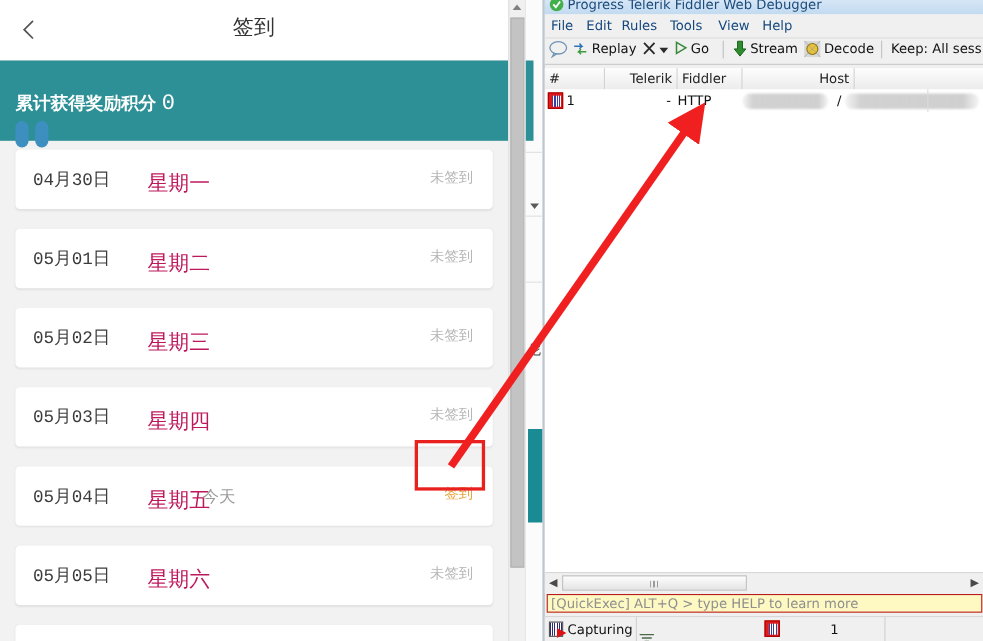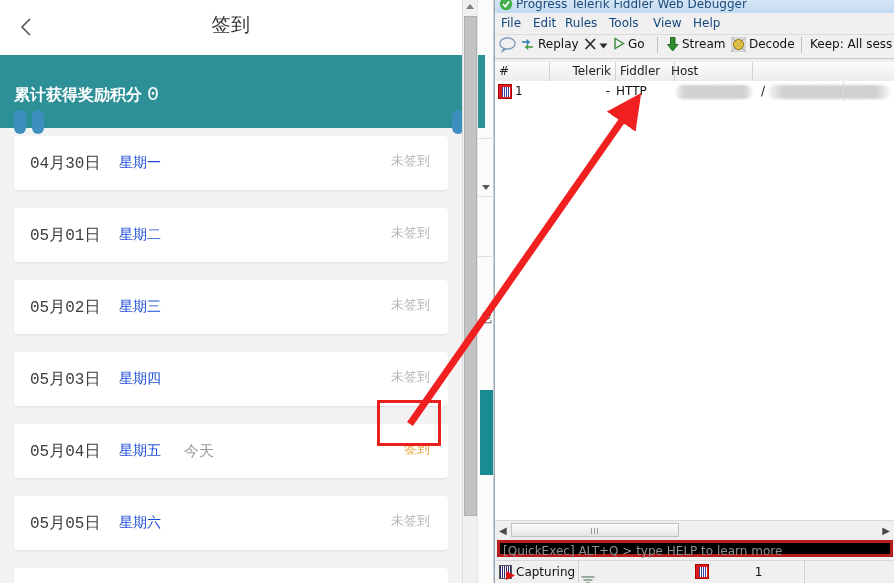--- a/index.html
+++ b/index.html
@@ -51,20 +51,21 @@
   }
 
   
   #reward-banner {
     position: absolute;
     left: 0; top: 55px;
     width: 500px; height: 73px;
     background: #2e9097;
     color: #ffffff;
     overflow: visible;
+    padding-left: 20px;
   }
   #reward-label {
     position: absolute;
     left: 14px; top: 28px;
     font-size: 16px;
     font-weight: bold;
     white-space: nowrap;
   }
   #reward-points {
     font-size: 20px;
@@ -104,23 +105,23 @@
     box-shadow: 0 1px 2px rgba(0,0,0,.07);
   }
   .sign-date {
     position: absolute;
     left: 16px; top: 17px;
     font-size: 16px;
     color: #3c3c3c;
   }
   .sign-weekday {
     position: absolute;
-    left: 105px; top: 18px;
-    font-size: 14px;
-    color: #1d4ed8;
+    left: 120px; top: 18px;
+    font-size: 19px;
+    color: #be185d;
   }
   .sign-today {
     position: absolute;
     left: 170px; top: 18px;
     font-size: 15px;
     color: #9b9b9b;
   }
   .sign-status {
     position: absolute;
     right: 18px; top: 16px;
@@ -397,22 +398,22 @@
     margin-left: -4px;
     width: 8px; height: 6px;
     background: repeating-linear-gradient(to right,#9b9b9b 0 1px,transparent 1px 3px);
   }
 
   
   #quickexec {
     position: absolute;
     left: 2px; top: 540px;
     width: 396px; height: 17px;
-    background: #000000;
-    border: 3px solid #b91c1c;
+    background: #fef9c3;
+    border: 1px solid #b91c1c;
     box-sizing: border-box;
   }
   #quickexec-text {
     position: absolute;
     left: 3px; top: 1px;
     font-size: 12px;
     color: #8f8f8f;
     white-space: nowrap;
   }
 
@@ -631,21 +632,21 @@
     <div class="menu-item" style="left:70px">Rules</div>
     <div class="menu-item" style="left:114px">Tools</div>
     <div class="menu-item" style="left:158px">View</div>
     <div class="menu-item" style="left:198px">Help</div>
   </div>
 
   <div id="grid-header">
     <div class="gcol" style="left:0px;width:55px">#</div>
     <div class="gcol" style="left:55px;width:66px;text-align:right">Telerik</div>
     <div class="gcol" style="left:121px;width:59px">Fiddler</div>
-    <div class="gcol" style="left:172px;width:86px;text-align:left">Host</div>
+    <div class="gcol" style="left:196px;width:86px;text-align:right">Host</div>
   </div>
 
   <div id="grid-body">
     <div id="session-row">
       <div id="session-icon">
           <div class="bars"></div>
         </div>
       <div id="session-num">1</div>
       <div id="session-result">-</div>
       <div id="session-protocol">HTTP</div>

